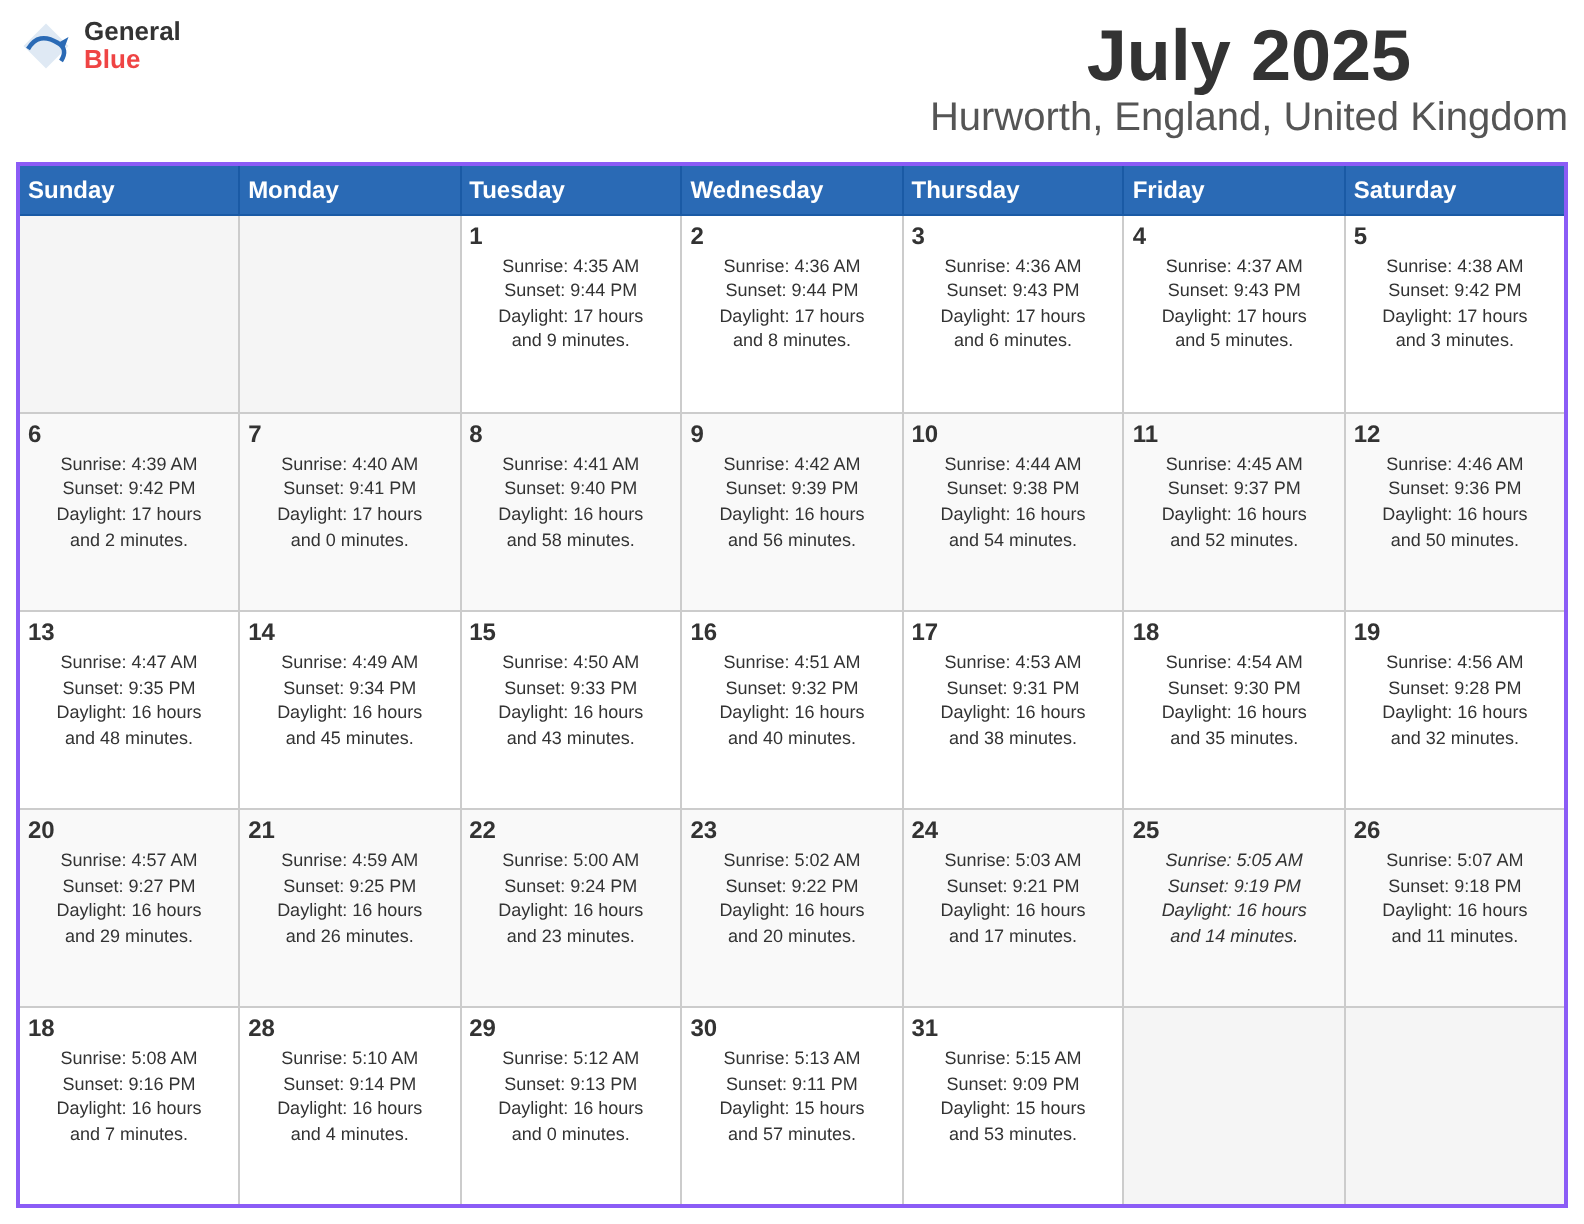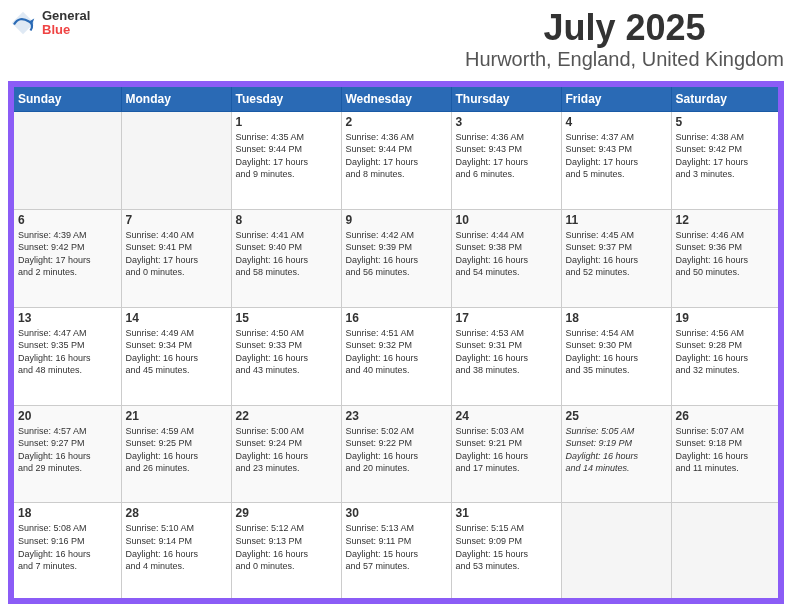--- a/index.html
+++ b/index.html
@@ -50,21 +50,21 @@
       color: #333;
       line-height: 1.1;
       text-align: center;
     }
     .subtitle {
       font-size: 20px;
       color: #555;
     }
     .calendar {
       flex: 1;
-      border: 6px solid #8b5cf6;
+      border: 2px solid #8b5cf6;
       border-collapse: collapse;
       width: 100%;
       table-layout: fixed;
     }
     .calendar th {
       background: #2a6ab5;
       color: #fff;
       font-size: 12px;
       font-weight: bold;
       padding: 5px 4px;
@@ -86,20 +86,21 @@
     .day-num {
       font-size: 12px;
       font-weight: bold;
       display: block;
       margin-bottom: 2px;
     }
     .day-info {
       font-size: 9px;
       line-height: 1.4;
       color: #333;
+      text-align: center;
     }
     .row-alt td {
       background: #f9f9f9;
     }
   </style>
 </head>
 <body>
 
 <div class="page">
   <div class="header">

